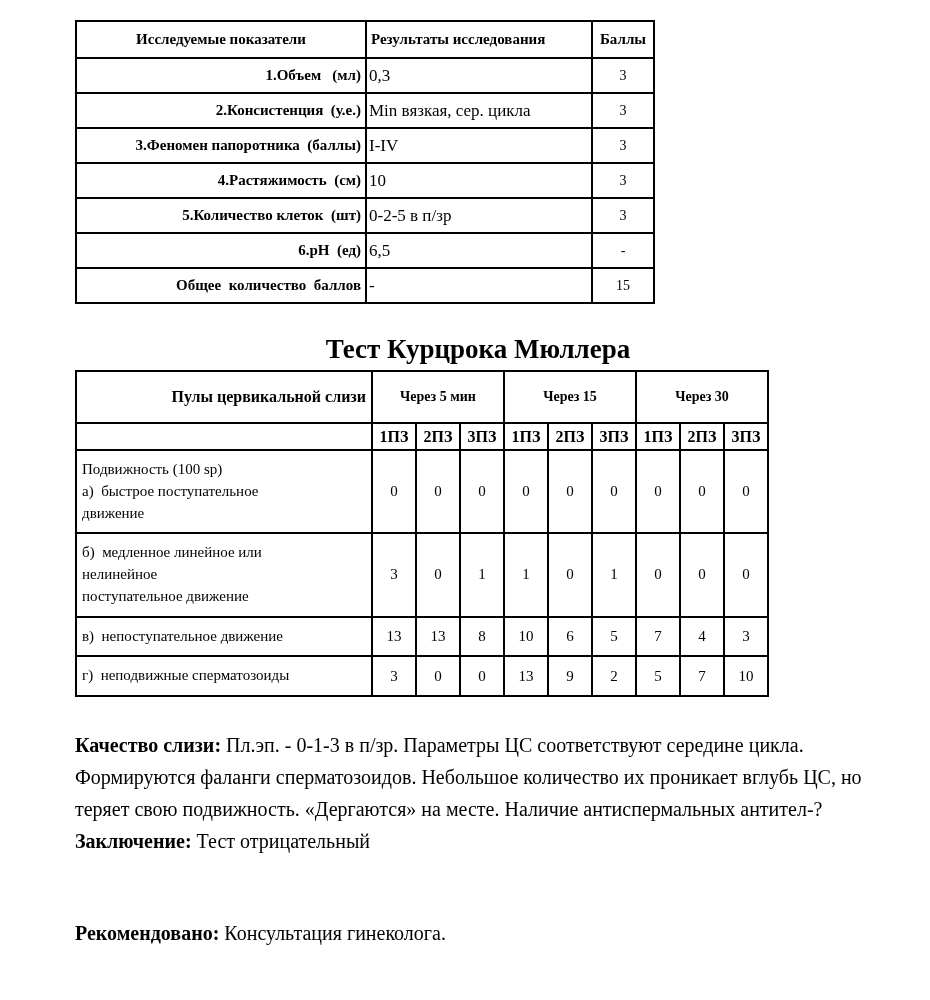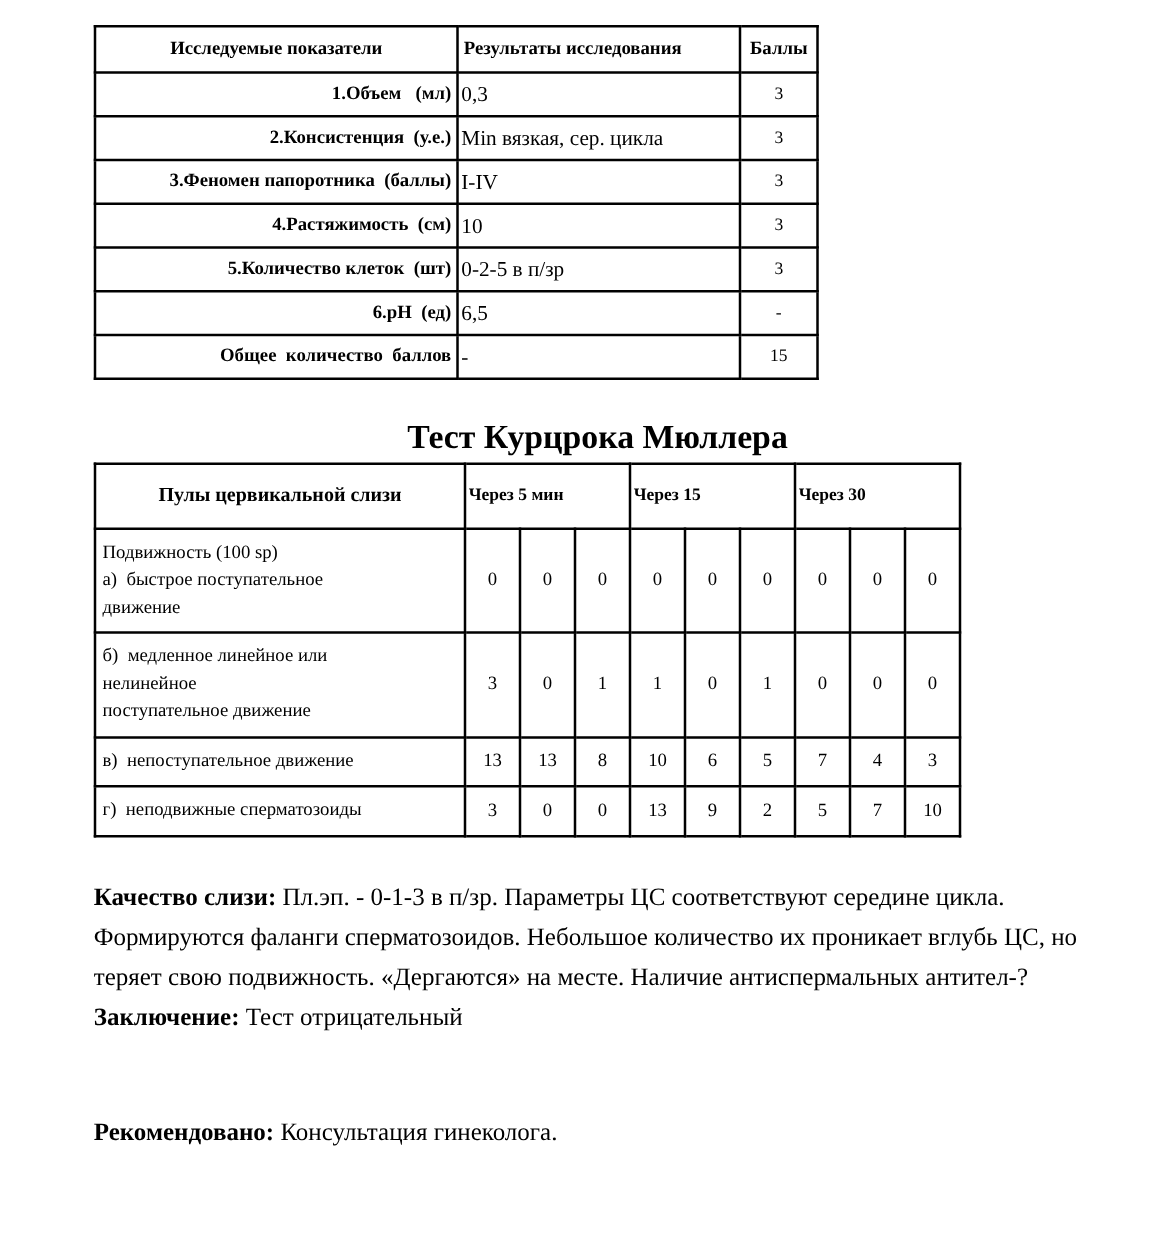--- a/index.html
+++ b/index.html
@@ -31,24 +31,24 @@
   
   .title {
     width:806px; text-align:center;
     font-size:27px; font-weight:bold;
     margin:30px 0 5px 0;
   }
 
   
   .t2 { width:692px; }
   .t2 .corner {
-    font-weight:bold; font-size:16px; text-align:center;
+    font-weight:bold; font-size:16px; text-align:right;
     padding:6px 5px; height:52px; vertical-align:middle;
   }
-  .t2 .group { font-weight:bold; font-size:14px; text-align:left; padding:4px 2px; }
+  .t2 .group { font-weight:bold; font-size:14px; text-align:center; padding:4px 2px; }
   .t2 .sub { font-weight:bold; font-size:16px; text-align:center; padding:2px 0; height:27px; }
   .t2 .empty { height:27px; }
   .t2 td.lbl {
     font-size:15px; text-align:left; padding:8px 5px;
     white-space:pre-wrap; line-height:1.45;
   }
   .t2 td.val { font-size:15px; text-align:center; padding:8px 1px; }
 
   
   .notes { width:812px; margin-top:32px; font-size:20px; line-height:32px; }
@@ -127,20 +127,32 @@
       <col style="width:44px">
         <col style="width:44px">
         <col style="width:44px">
     </colgroup>
     <tbody>
       <tr>
         <td class="corner">Пулы цервикальной  слизи</td>
         <td class="group" colspan="3">Через 5 мин</td>
         <td class="group" colspan="3">Через 15</td>
         <td class="group" colspan="3">Через 30</td>
+      </tr>
+      <tr>
+        <td class="empty"></td>
+        <td class="sub">1ПЗ</td>
+        <td class="sub">2ПЗ</td>
+        <td class="sub">3ПЗ</td>
+        <td class="sub">1ПЗ</td>
+        <td class="sub">2ПЗ</td>
+        <td class="sub">3ПЗ</td>
+        <td class="sub">1ПЗ</td>
+        <td class="sub">2ПЗ</td>
+        <td class="sub">3ПЗ</td>
       </tr>
       <tr>
         <td class="lbl">Подвижность (100 sp)
 а)  быстрое поступательное
 движение</td>
         <td class="val">0</td>
         <td class="val">0</td>
         <td class="val">0</td>
         <td class="val">0</td>
         <td class="val">0</td>

